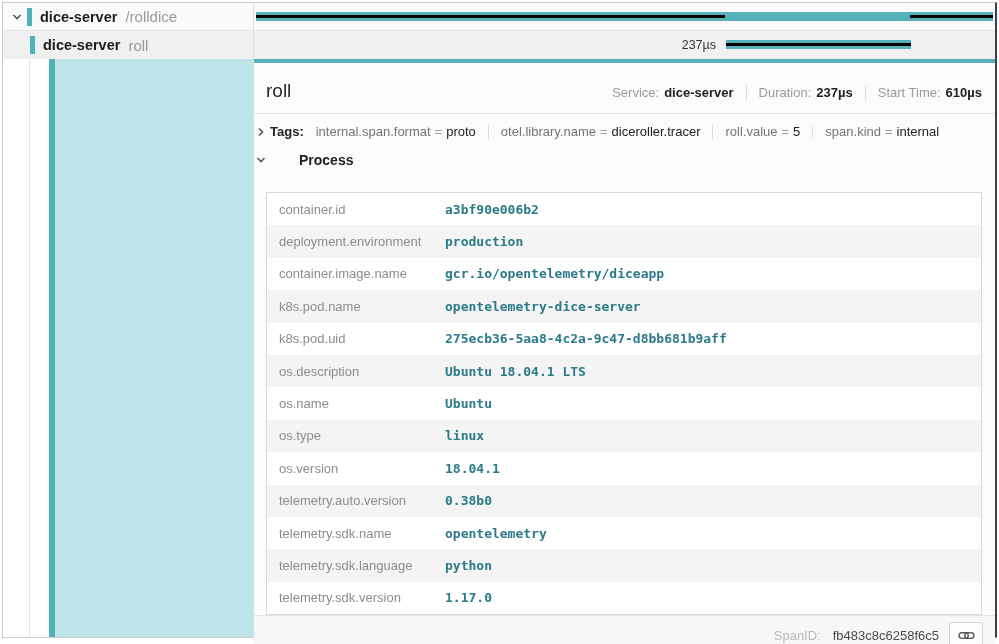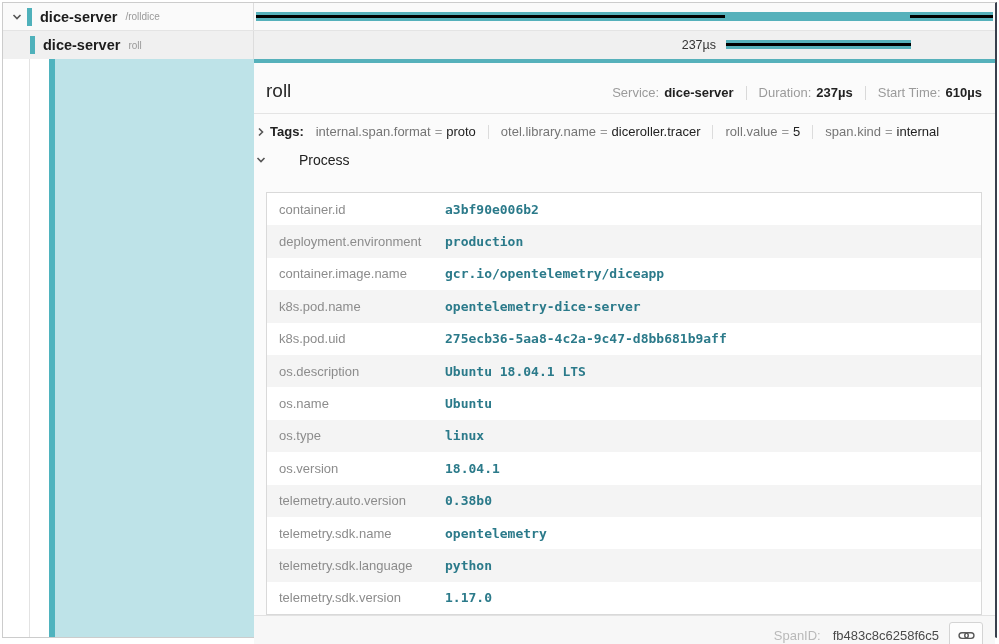--- a/index.html
+++ b/index.html
@@ -19,21 +19,21 @@
   .span-row { position:relative; height:28px; display:flex; align-items:center; }
   .span-row.r1 { background:#fafafa; border-bottom:1px solid #e4e4e4; }
   .span-row.r2 { background:#f0f0f0; }
 
   .name-col { width:251px; flex:0 0 251px; height:100%; display:flex; align-items:center;
               border-right:1px solid #dddddd; position:relative; z-index:2; }
   .chev { display:inline-flex; width:14px; justify-content:center; margin-left:7px; cursor:pointer; }
   .accent { width:5px; height:18px; background:#4fb1bb; margin-left:3px; }
   .r2 .accent { margin-left:27px; }
   .svc { font-size:14.5px; font-weight:bold; color:#1c1c1c; margin-left:8px; white-space:nowrap; }
-  .op  { font-size:10px; color:#999; margin-left:8px; white-space:nowrap; }
+  .op  { font-size:15px; color:#999; margin-left:8px; white-space:nowrap; }
 
   .bar-area { position:absolute; left:251px; right:0; top:0; bottom:0; z-index:1; }
   .bar { position:absolute; height:9px; top:9px; background:#56b1bb; }
   .bar .self { position:absolute; height:3px; top:3px; background:#000; }
   .bar-parent { left:2px; right:2px; }
   .bar-child  { left:63.7%; width:25%; }
   .dur-label { position:absolute; top:7px; right:calc(36.3% + 10px); font-size:12.5px; color:#333; }
 
   
   .body { flex:1; display:flex; min-height:0; }
@@ -58,21 +58,21 @@
 
   .tags-row { display:flex; align-items:center; padding:10px 0 9px 0; font-size:13px; flex-wrap:nowrap; cursor:pointer; }
   .tags-row .heading { font-weight:bold; color:#222; margin-left:2px; }
   .tag-item { white-space:nowrap; margin-left:12px; }
   .tag-item .k { color:#757575; }
   .tag-item .e { color:#9a9a9a; padding:0 4px; }
   .tag-item .v { color:#222; }
   .tag-sep { display:inline-block; width:1px; height:14px; background:#dcdcdc; margin-left:12px; align-self:center; }
 
   .proc-row { display:flex; align-items:center; padding:4px 0 8px 0; cursor:pointer; }
-  .proc-row .heading { font-weight:normal; font-size:14px; color:#222; margin-left:7px;padding-left:24px; }
+  .proc-row .heading { font-weight:bold; font-size:14px; color:#222; margin-left:7px;padding-left:24px; }
 
   .ptable { border:1px solid #d9d9d9; background:#fff;margin-top:16px; }
   .prow { display:flex; align-items:center; min-height:32.4px; padding:0 10px 0 12px; font-size:13px; }
   .prow:nth-child(even) { background:#f4f4f4; }
   .prow .pk { flex:0 0 166px; color:#8c8c8c; }
   .prow .pv { font-family:"DejaVu Sans Mono","Liberation Mono",monospace; font-size:13px; color:#2b7a8a; font-weight:bold; }
 
   .dfooter { margin-top:auto; height:40px; flex:0 0 40px; background:#f7f7f7; border-top:1px solid #e2e2e2;
              display:flex; align-items:center; justify-content:flex-end; padding-right:12px; font-size:13px; }
   .dfooter .flbl { color:#b9b9b9; margin-right:12px; }

